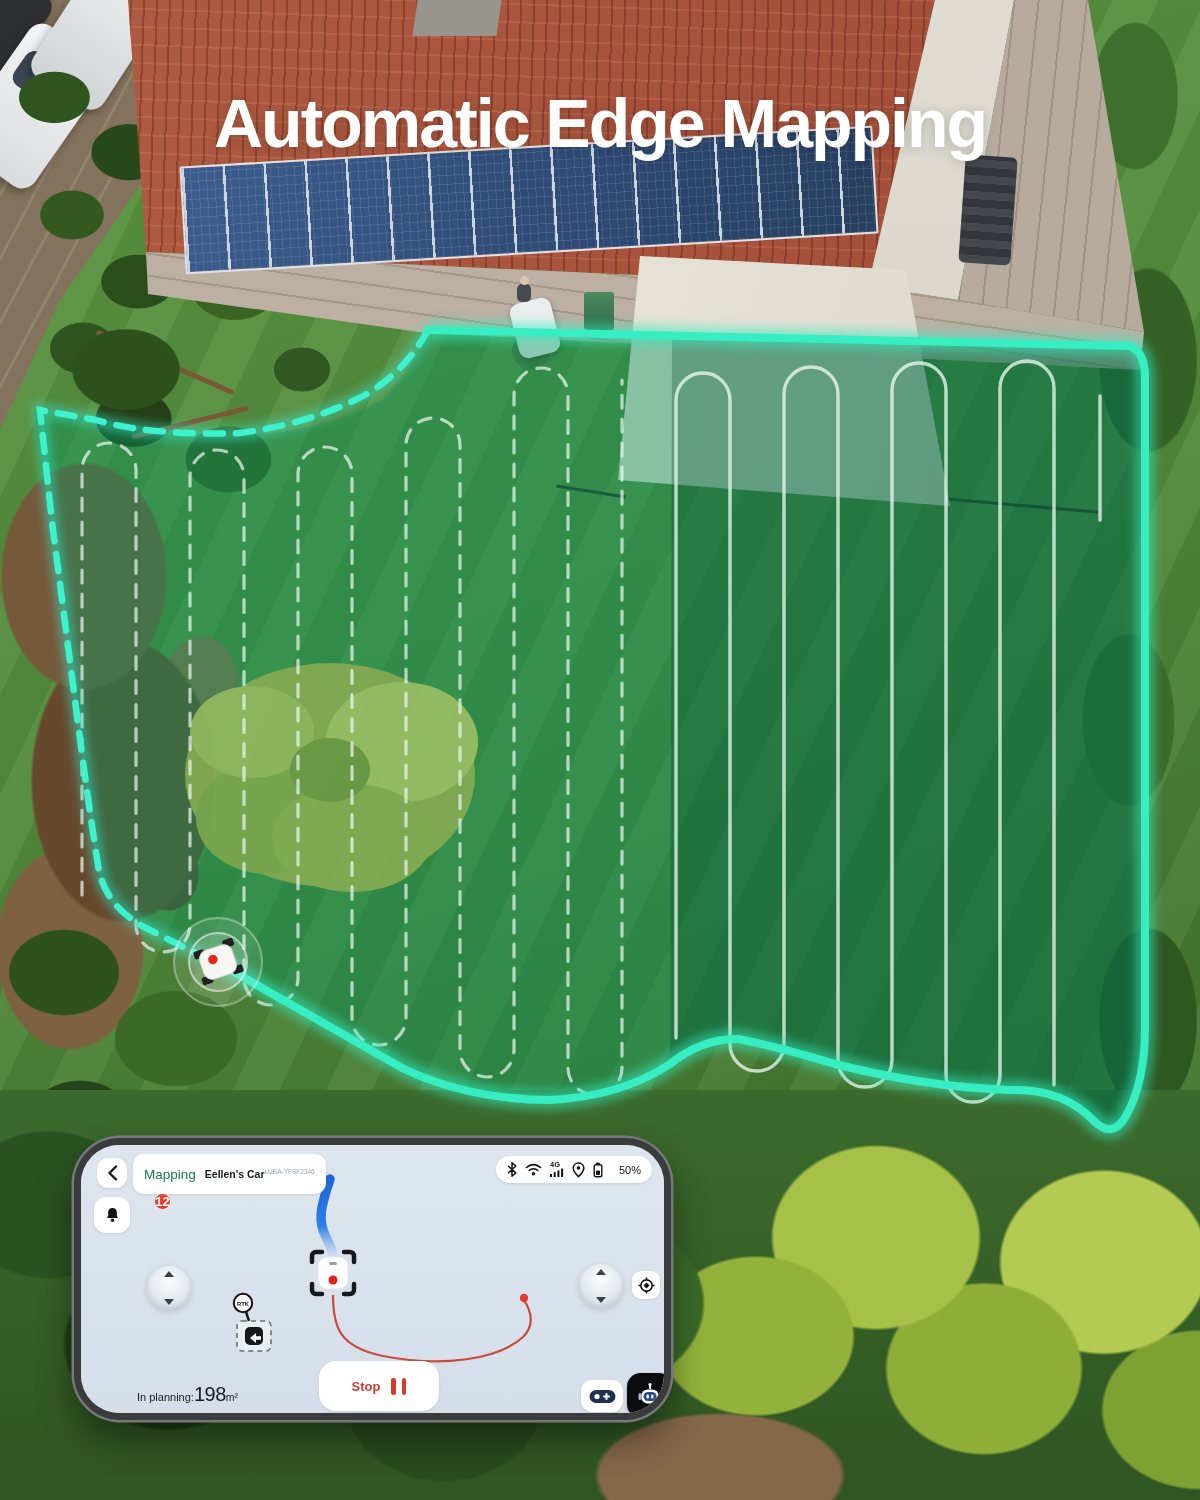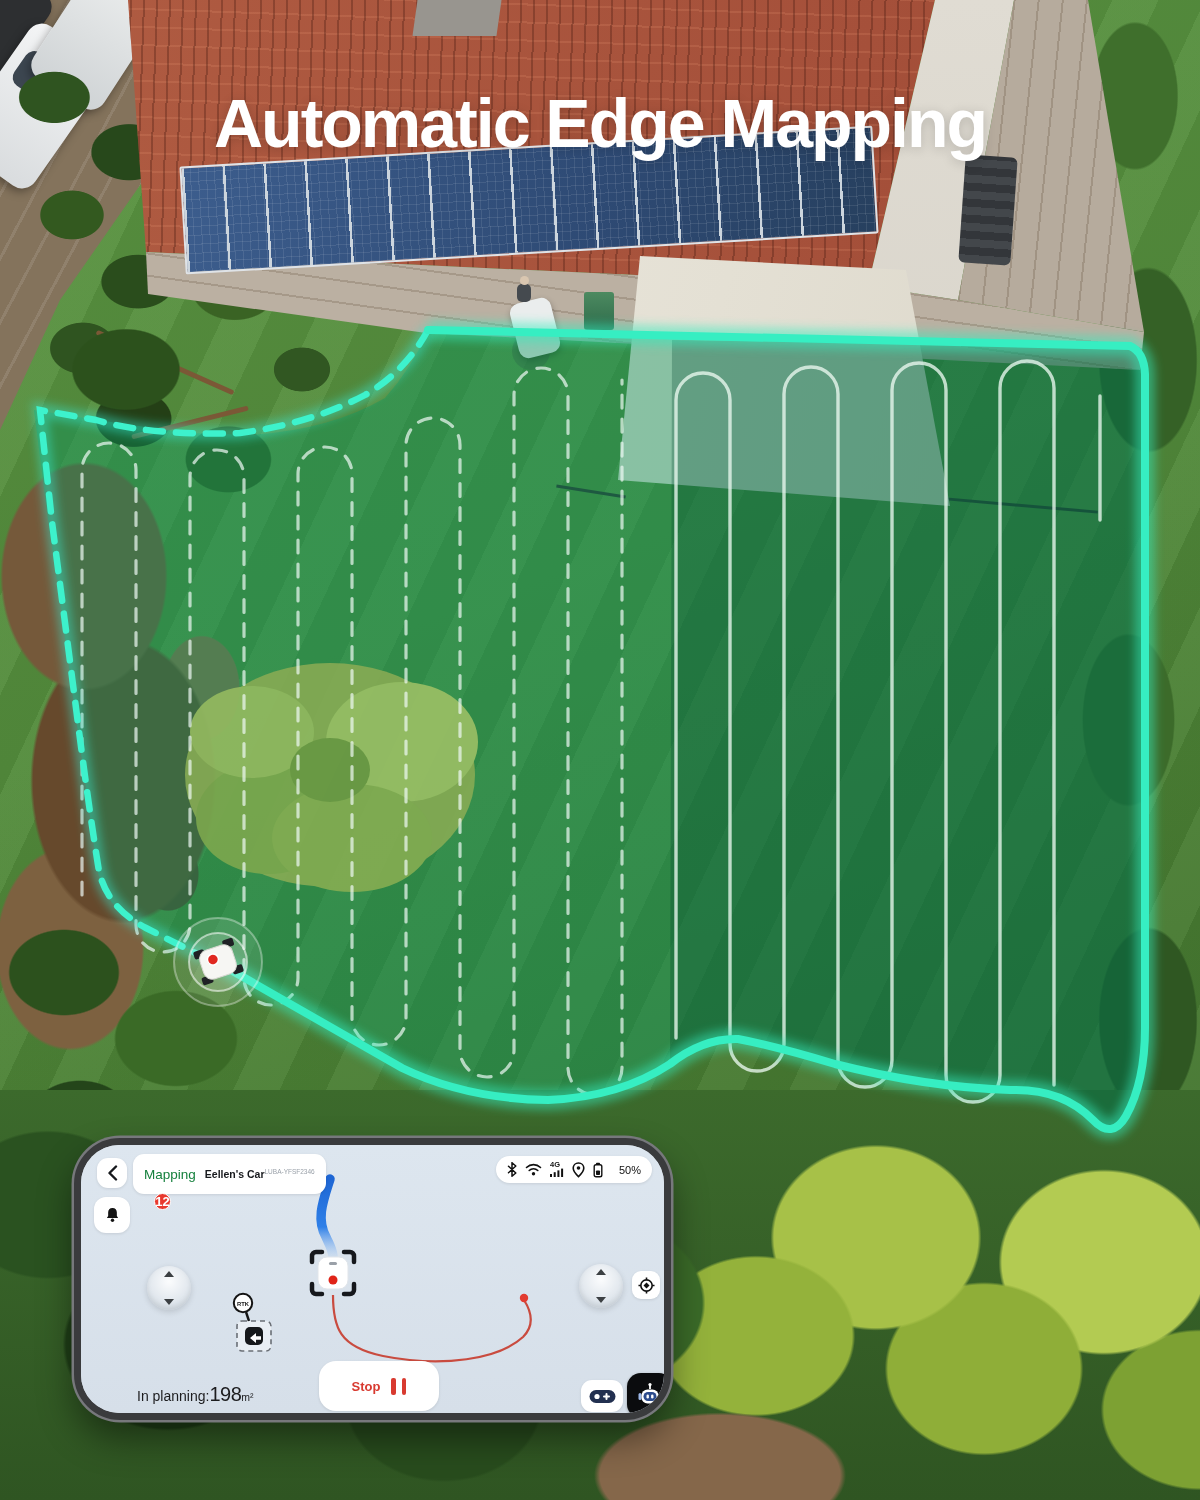--- a/index.html
+++ b/index.html
@@ -130,21 +130,21 @@
     box-shadow:inset 0 -3px 5px rgba(0,0,0,0.08), 0 2px 6px rgba(0,0,0,0.14);
     display:flex;flex-direction:column;align-items:center;justify-content:space-between;padding:5px 0;}
   .joy-l{left:66px;top:121px;}
   .joy-r{left:498px;top:119px;}
   .locate-btn{left:551px;top:126px;width:28px;height:28px;border-radius:9px;display:flex;align-items:center;justify-content:center;}
   .stop-btn{left:238px;top:216px;width:120px;height:50px;border-radius:17px;display:flex;align-items:center;justify-content:center;gap:11px;}
   .stop-label{font-size:13px;font-weight:600;color:#d83a30;}
   .pause{display:flex;gap:6px;}
   .pause i{width:4.5px;height:17px;border-radius:2px;background:#d83a30;}
   .planning{position:absolute;left:56px;top:238px;display:flex;align-items:baseline;color:#1c1c1e;}
-  .planning .lab{font-size:14px;}
+  .planning .lab{font-size:11px;}
   .planning .val{font-size:20px;font-weight:500;letter-spacing:-0.5px;}
   .planning .unit{font-size:10.5px;}
   .gamepad-btn{left:500px;top:235px;width:42px;height:32px;border-radius:11px;display:flex;align-items:center;justify-content:center;}
   .robot-btn{position:absolute;left:546px;top:228px;width:46px;height:45px;border-radius:14px;background:#0b0c0e;
     display:flex;align-items:center;justify-content:center;box-shadow:0 1px 3px rgba(0,0,0,0.3);}
 </style>
 </head>
 <body>
 
 <div class="scene">

